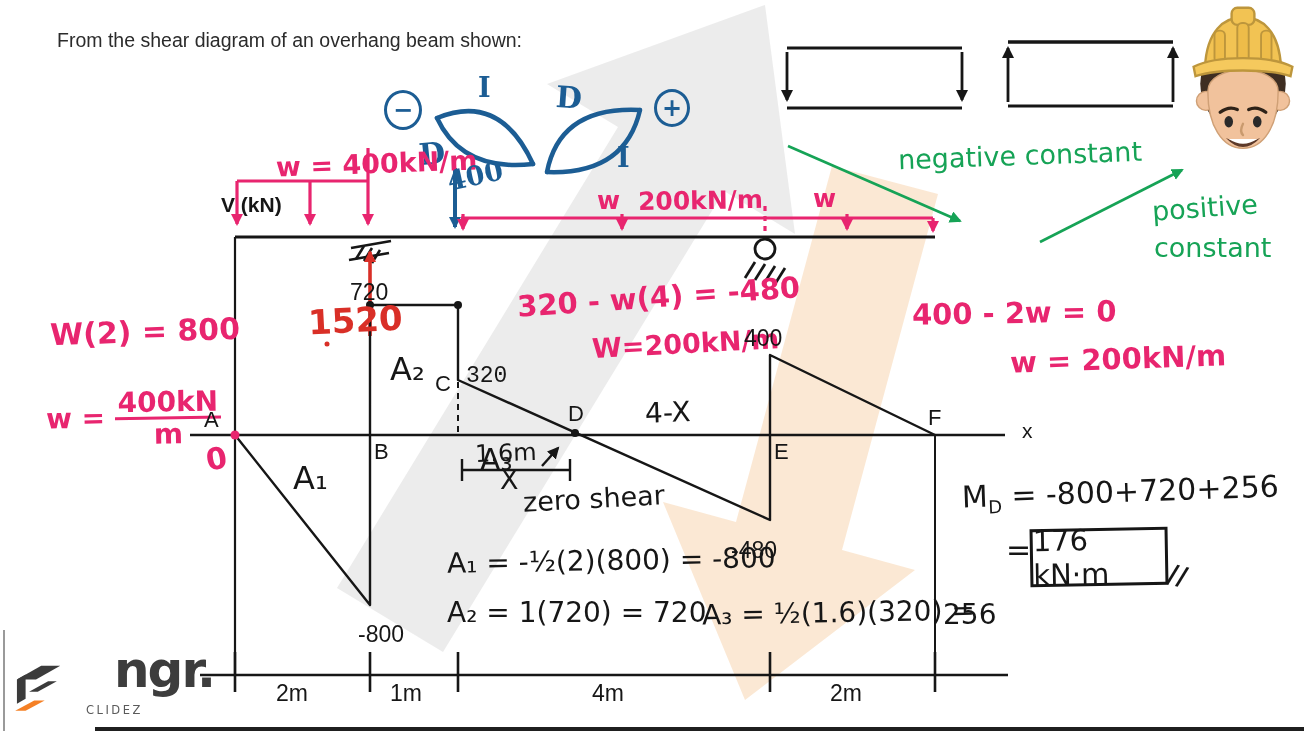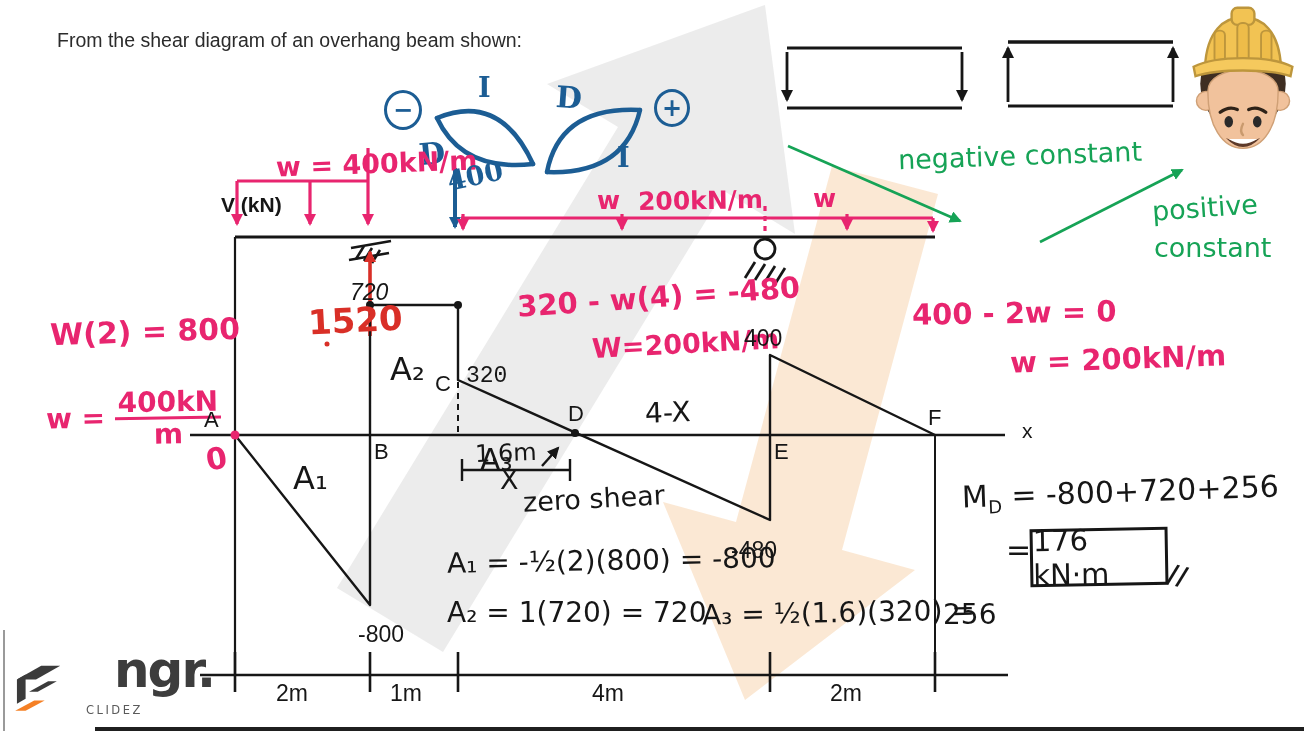--- a/index.html
+++ b/index.html
@@ -181,21 +181,21 @@
       </span>
   </div>
 
   <div class="t hw pink" style="left:517px;top:282px;font-size:29px;font-weight:bold;transform:rotate(-4deg);">320 - w(4) = -480</div>
   <div class="t hw pink" style="left:592px;top:330px;font-size:27px;font-weight:bold;transform:rotate(-3deg);">W=200kN/m</div>
 
   <div class="t hw pink" style="left:912px;top:298px;font-size:29px;font-weight:bold;transform:rotate(-1deg);">400 - 2w = 0</div>
   <div class="t hw pink" style="left:1010px;top:344px;font-size:29px;font-weight:bold;transform:rotate(-2deg);">w = 200kN/m</div>
 
   <div class="t hw red" style="left:308px;top:303px;font-size:34px;font-weight:bold;transform:rotate(-3deg);">1520</div>
-  <div class="t print ink" style="left:350px;top:280px;font-size:23px;font-style:italic;">720</div>
+  <div class="t print ink" style="left:350px;top:280px;font-size:23px;">720</div>
   <div class="t print ink" style="left:466px;top:364px;font-size:23px;font-family:Liberation Mono, monospace;">320</div>
   <div class="t print ink" style="left:744px;top:326px;font-size:23px;">400</div>
   <div class="t print ink" style="left:358px;top:622px;font-size:23px;">-800</div>
   <div class="t print ink" style="left:731px;top:538px;font-size:23px;">-480</div>
 
   <div class="t print ink" style="left:204px;top:408px;font-size:22px;">A</div>
   <div class="t print ink" style="left:374px;top:440px;font-size:22px;">B</div>
   <div class="t print ink" style="left:435px;top:372px;font-size:22px;">C</div>
   <div class="t print ink" style="left:568px;top:402px;font-size:22px;">D</div>
   <div class="t print ink" style="left:774px;top:440px;font-size:22px;">E</div>

